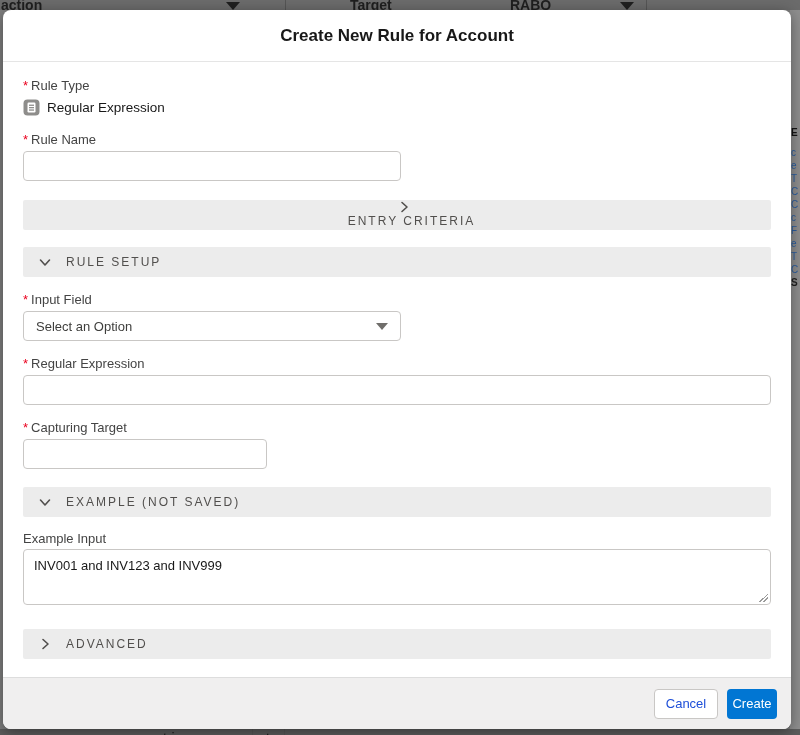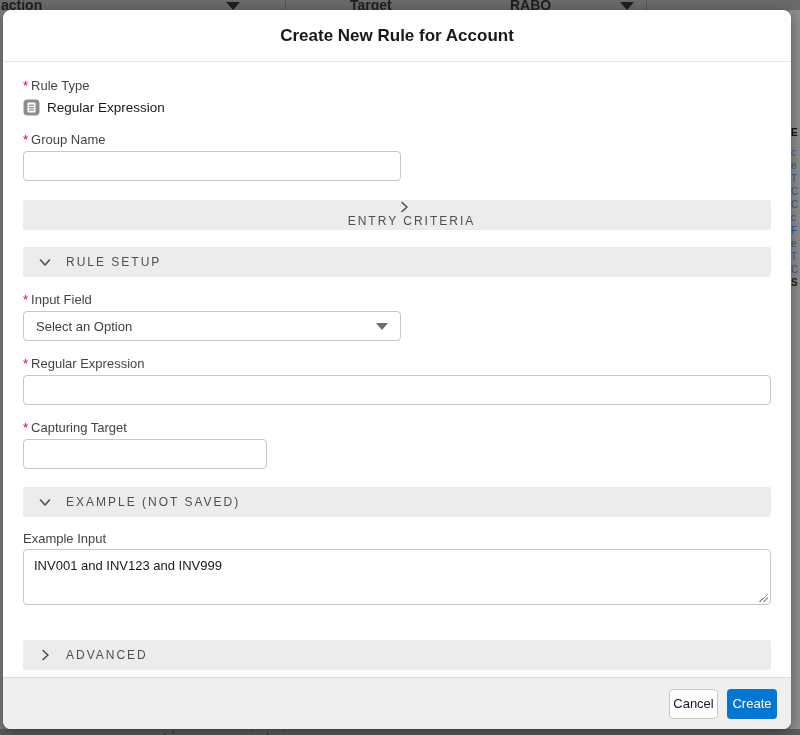--- a/index.html
+++ b/index.html
@@ -92,21 +92,21 @@
   .section-bar {
     height:30px; width:748px; background:#ececec; border-radius:2px;
     display:flex; align-items:center; padding-left:16px; cursor:pointer;
   }
   .section-bar .chev { display:flex; align-items:center; width:14px; height:14px; }
   .section-bar .sec-label {
     margin-left:13px; font-size:12px; letter-spacing:2px;
     color:#514f4d; font-weight:400;
   }
   .mt19{margin-top:19px;flex-direction:column;} .mt17{margin-top:17px;} .mt15{margin-top:15px;}
-  .mt18{margin-top:18px;} .mt14{margin-top:14px;} .mt24{margin-top:35px;}
+  .mt18{margin-top:18px;} .mt14{margin-top:14px;} .mt24{margin-top:24px;}
   .mt16{margin-top:16px;}
 
   .example-textarea {
     margin-top:2px; width:748px; height:56px; resize:none;
     border:1px solid #c9c7c5; border-radius:4px;
     font-family:"Liberation Sans", sans-serif; font-size:13px; color:#181818;
     padding:8px 10px; outline:none; display:block; position:relative;
   }
   .textarea-wrap { position:relative; width:748px; }
   .resize-handle {
@@ -120,21 +120,21 @@
     flex:0 0 52px; height:52px; margin-top:auto;
     background:#f0efef; border-top:1px solid #dddddd;
     display:flex; align-items:center; justify-content:flex-end;
     padding-right:14px; gap:9px;
   }
   .btn {
     height:30px; border-radius:4px; font-family:"Liberation Sans", sans-serif;
     font-size:13px; display:flex; align-items:center; justify-content:center;
     cursor:pointer; border:1px solid transparent;
   }
-  .btn-cancel { width:49px; background:#fff; border-color:#c9c7c5; color:#0f172a; }
+  .btn-cancel { width:64px; background:#fff; border-color:#c9c7c5; color:#1d4ed8; }
   .btn-create { width:50px; background:#0176d3; color:#fff; font-weight:400; }
 
   .chev svg { display:block; }
 </style>
 </head>
 <body>
 
 <div class="backdrop">
 
   <div class="bg-top-strip">
@@ -192,21 +192,21 @@
           <rect x="6" y="5.6" width="5" height="1.3" fill="#8e8d8b"></rect>
           <rect x="6" y="8.0" width="5" height="1.3" fill="#8e8d8b"></rect>
           <rect x="6" y="10.4" width="5" height="1.3" fill="#8e8d8b"></rect>
         </svg>
       </span>
       <span class="val">Regular Expression</span>
     </div>
 
     <div class="field-label mt16">
       <span class="req">*</span>
-      <span>Group Name</span>
+      <span>Rule Name</span>
     </div>
     <input class="text-input" type="text" value="" style="">
 
     <div class="section-bar mt19">
       <span class="chev">
         <svg width="12" height="12" viewBox="0 0 12 12">
             <path d="M4 1.5 L9 6 L4 10.5" fill="none" stroke="#514f4d" stroke-width="1.6" stroke-linecap="round" stroke-linejoin="round"></path>
           </svg>
       </span>
       <span class="sec-label">ENTRY CRITERIA</span>

